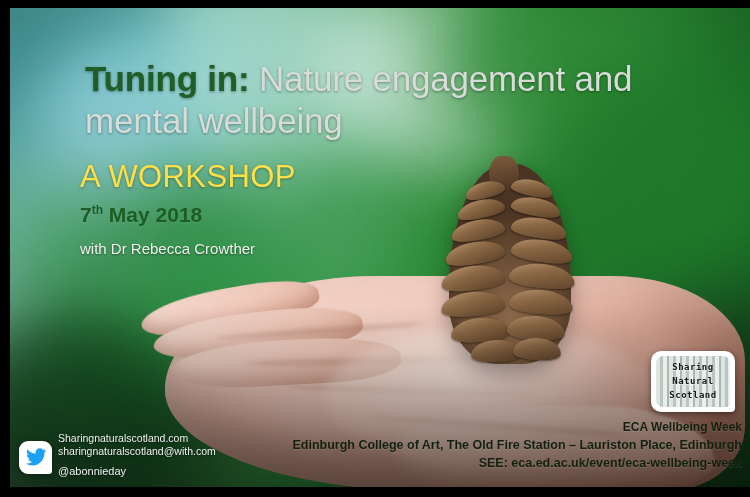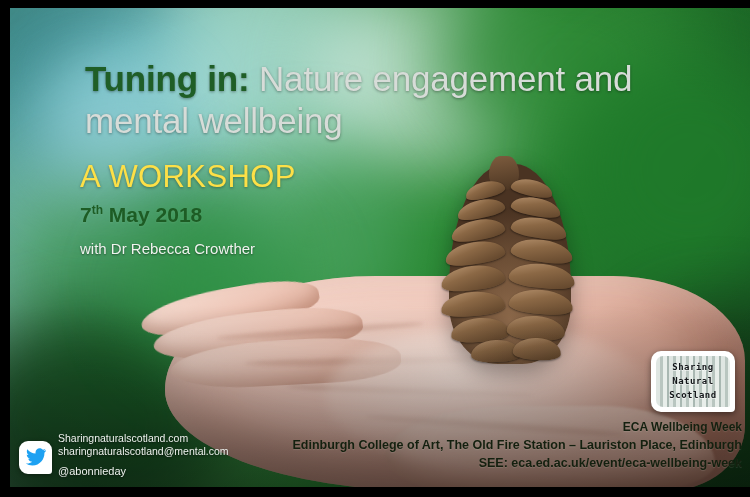--- a/index.html
+++ b/index.html
@@ -379,21 +379,21 @@
   </div>
 
   <div class="tw-icon">
     <svg width="21" height="18" viewBox="0 0 24 20">
       <path fill="#1da1f2" d="M24 2.4c-.9.4-1.8.7-2.8.8 1-.6 1.8-1.6 2.2-2.7-.9.6-2 1-3.1 1.2C19.4.6 18.2 0 16.8 0c-2.6 0-4.8 2.2-4.8 4.9 0 .4 0 .8.1 1.1C8.2 5.8 4.9 3.9 2.7 1.1c-.4.7-.6 1.6-.6 2.5 0 1.7.8 3.2 2.1 4.1-.8 0-1.6-.2-2.2-.6 0 2.4 1.7 4.4 3.9 4.8-.4.1-.8.2-1.3.2-.3 0-.6 0-.9-.1.6 2 2.4 3.4 4.5 3.4-1.7 1.3-3.7 2.1-6 2.1-.4 0-.8 0-1.2-.1 2.1 1.4 4.7 2.2 7.4 2.2 8.9 0 13.8-7.5 13.8-14v-.6c1-.7 1.8-1.6 2.4-2.6z"></path>
     </svg>
   </div>
 
   <div class="contact">
     <div>Sharingnaturalscotland.com</div>
-    <div>sharingnaturalscotland@mental.com</div>
+    <div>sharingnaturalscotland@with.com</div>
     <span class="handle">@abonnieday</span>
   </div>
 
   <div class="event">
     <div class="l1">ECA Wellbeing Week</div>
     <div class="l2">Edinburgh College of Art, The Old Fire Station – Lauriston Place, Edinburgh</div>
     <div class="l3">SEE: eca.ed.ac.uk/event/eca-wellbeing-week</div>
   </div>
 
 </div>

